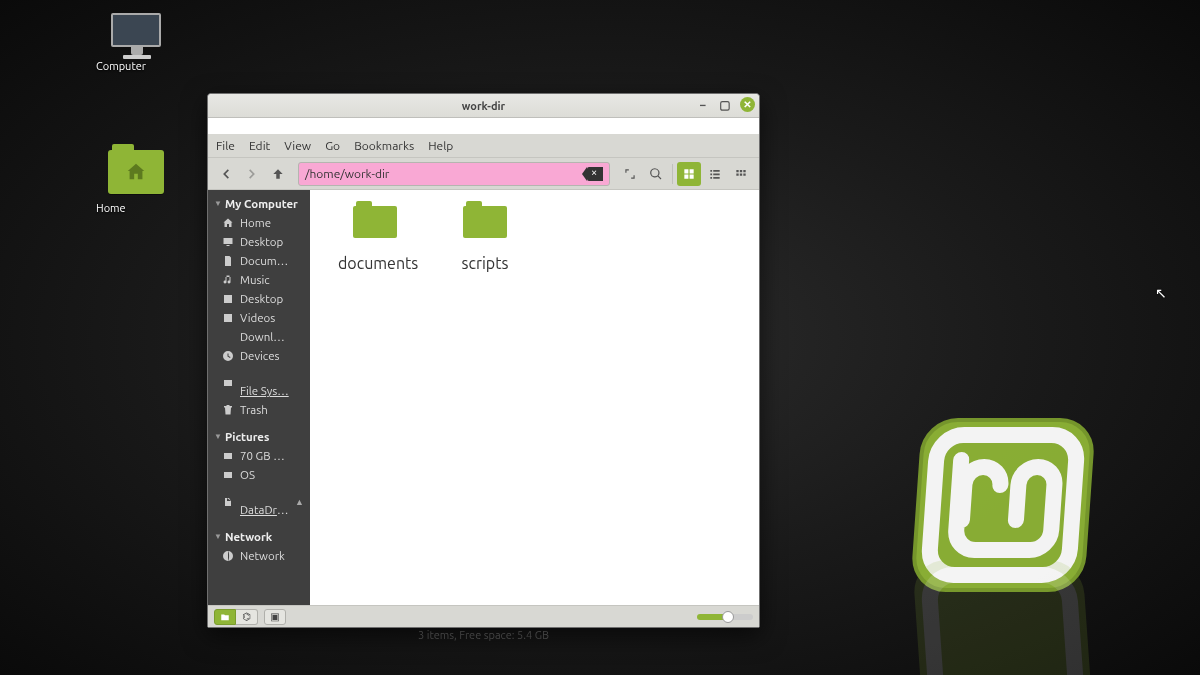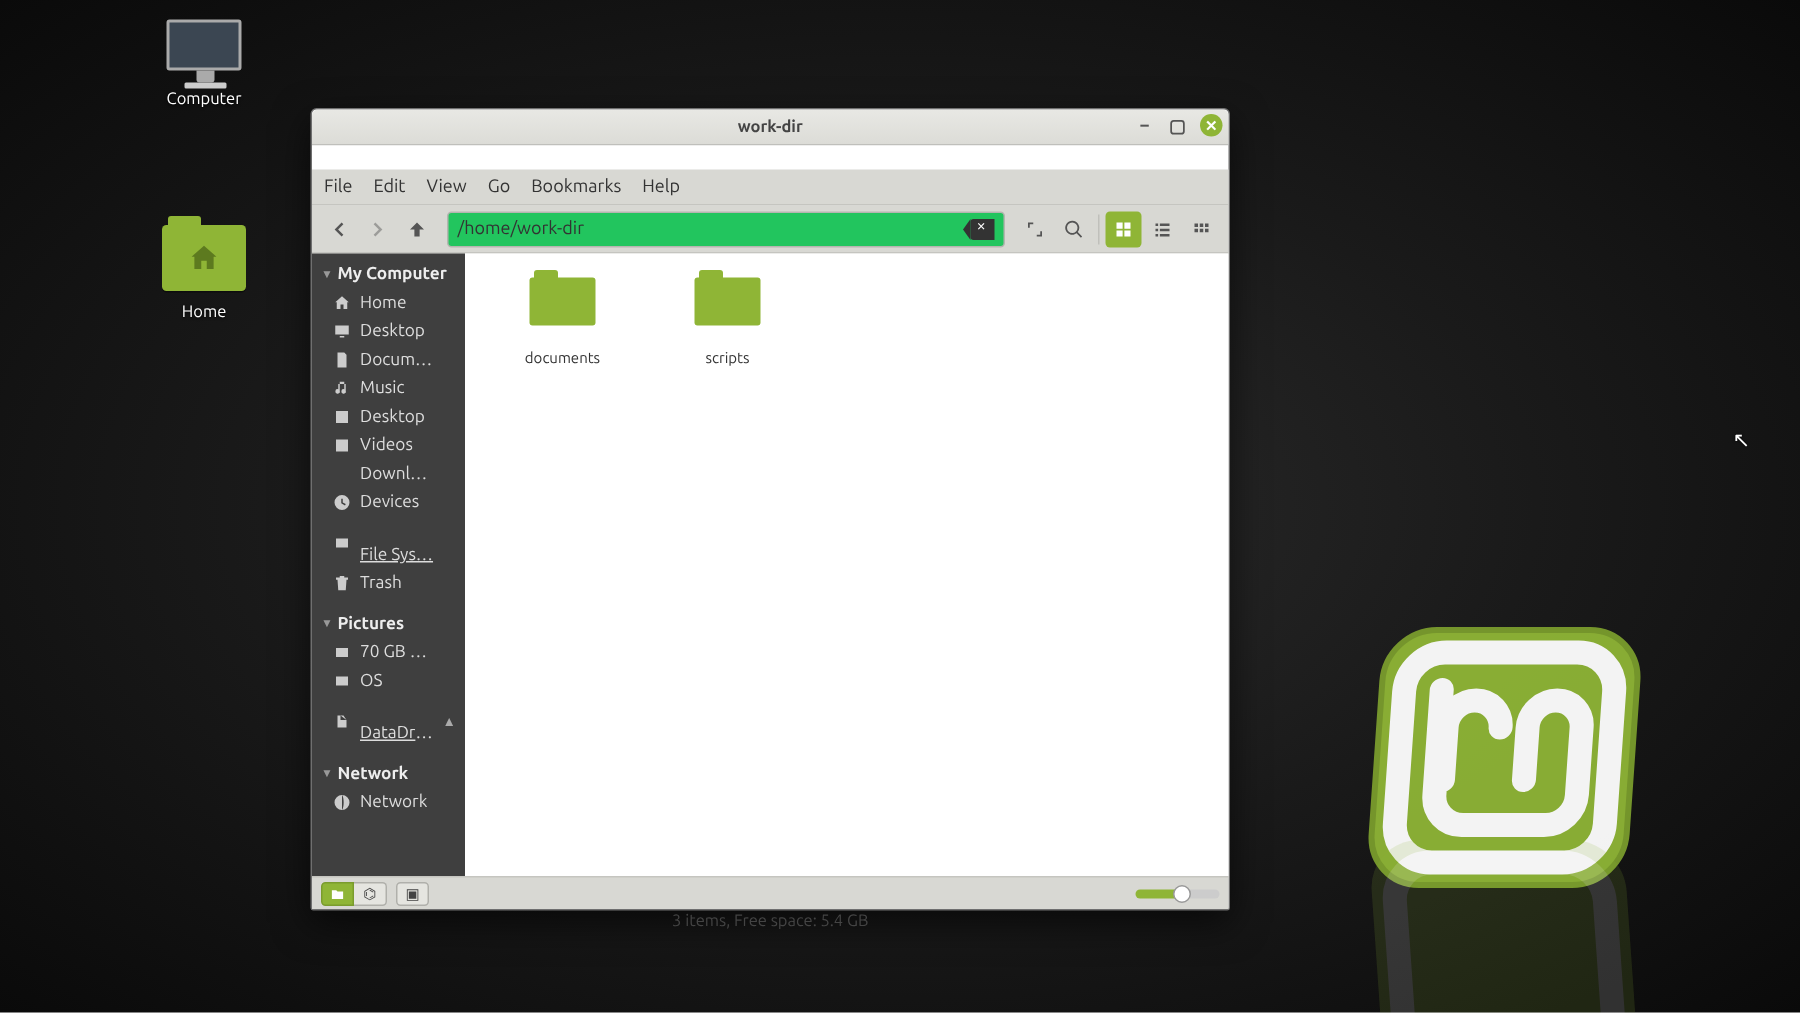--- a/index.html
+++ b/index.html
@@ -6,21 +6,21 @@
   body {
     width: 1200px; height: 675px;
     background: radial-gradient(ellipse at center, #2c2c2c 0%, #1a1a1a 50%, #0a0a0a 100%);
     font-family: "Ubuntu", "Noto Sans", sans-serif;
     font-size: 12px;
     color: #333;
     position: relative; overflow: hidden;
   }
 
   
-  .desktop-icon { position: absolute; width: 80px; text-align: center; cursor: pointer; }
+  .desktop-icon { position: absolute; width: 80px; text-align: left; cursor: pointer; }
   .desktop-icon .di-glyph { width: 56px; height: 48px; margin: 0 auto 6px; display:flex; align-items:center; justify-content:center;}
   .desktop-icon .di-label { color:#fff; font-size:11px; text-shadow:0 1px 2px #000;}
   .di-computer { top: 6px; left: 96px; }
   .di-home { top: 148px; left: 96px; }
 
   .monitor-glyph {
     width:50px;height:34px;background:#3b4652;border:2px solid #aaa;border-radius:2px;position:relative;
   }
   .monitor-glyph::after{content:"";position:absolute;bottom:-10px;left:18px;width:12px;height:8px;background:#aaa;border-radius:0 0 2px 2px;}
   .monitor-glyph::before{content:"";position:absolute;bottom:-14px;left:10px;width:28px;height:4px;background:#ccc;border-radius:1px;}
@@ -31,41 +31,41 @@
   .home-glyph svg{width:22px;height:22px;display:block;}
 
   
   .mint-logo { position:absolute; right:90px; bottom:70px; width:200px; height:200px; opacity:0.95;}
   .mint-logo svg{width:100%;height:100%;}
   .mint-reflect { position:absolute; right:90px; bottom:-70px; width:200px; height:200px; transform:scaleY(-1); opacity:0.15;}
   .mint-reflect svg{width:100%;height:100%;}
 
   
   .window {
-    position:absolute; left:207px; top:72px; width:613px; height:535px;
+    position:absolute; left:207px; top:93px; width:553px; height:535px;
     background:#fff; border:1px solid #6f6f6f; border-radius:4px 4px 2px 2px;
     box-shadow:0 8px 24px rgba(0,0,0,0.6);
     display:flex; flex-direction:column;
   }
   .titlebar{
     height:24px;background:linear-gradient(#e8e8e4,#dcdcd7);border-bottom:1px solid #bfbfbb;
     border-radius:4px 4px 0 0;display:flex;align-items:center;justify-content:center;position:relative;
     font-size:11px;font-weight:bold;color:#444;
   }
   .win-btns{position:absolute;right:4px;top:3px;display:flex;gap:8px;align-items:center;}
   .win-btn{width:14px;height:14px;border-radius:2px;display:flex;align-items:center;justify-content:center;cursor:pointer;font-size:12px;color:#555;}
   .win-close{width:15px;height:15px;border-radius:50%;background:#8fb536;color:#fff;font-size:10px;line-height:0;display:flex;align-items:center;justify-content:center;}
 
   .menubar{height:24px;background:#d8d8d3;border-bottom:1px solid #c5c5c0;display:flex;align-items:center;padding:0 8px;gap:14px;font-size:12px;color:#333;margin-top:16px;}
   .menubar span{cursor:pointer;}
 
   .toolbar{height:32px;background:#d8d8d3;border-bottom:1px solid #c5c5c0;display:flex;align-items:center;padding:0 6px;gap:2px;}
   .tb-btn{width:24px;height:24px;display:flex;align-items:center;justify-content:center;border-radius:3px;cursor:pointer;color:#555;}
   .tb-btn svg{width:14px;height:14px;}
-  .pathbar{flex:1;height:24px;background:#22c55e;border:1px solid #b5b5b0;border-radius:3px;margin:0 6px;display:flex;align-items:center;padding:0 6px;font-size:12px;color:#333;}
+  .pathbar{flex:1;height:24px;background:#f9a8d4;border:1px solid #b5b5b0;border-radius:3px;margin:0 6px;display:flex;align-items:center;padding:0 6px;font-size:12px;color:#333;}
   .pathbar .clear{margin-left:auto;width:16px;height:14px;background:#333;border-radius:2px 0 0 2px;position:relative;}
   .pathbar .clear::before{content:"";position:absolute;left:-5px;top:0;border-top:7px solid transparent;border-bottom:7px solid transparent;border-right:5px solid #333;}
   .pathbar .clear::after{content:"×";color:#fff;position:absolute;left:4px;top:-1px;font-size:11px;}
   .viewbtn-grid{background:#8fb536;color:#fff;}
   .tb-sep{width:1px;height:20px;background:#c0c0bb;margin:0 2px;}
 
   .body{flex:1;display:flex;min-height:0;}
   .sidebar{width:102px;background:#3f3f3f;color:#ddd;font-size:11.5px;overflow:hidden;}
   .side-sec{padding:4px 0;}
   .side-hdr{display:flex;align-items:center;gap:3px;padding:3px 6px;font-weight:bold;color:#eee;cursor:pointer;}
@@ -73,21 +73,21 @@
   .side-item{display:flex;align-items:center;gap:6px;padding:3px 6px 3px 14px;cursor:pointer;white-space:nowrap;overflow:hidden;text-overflow:ellipsis;}
   .side-item svg{width:12px;height:12px;flex-shrink:0;fill:#ccc;}
   .side-item .lbl{overflow:hidden;text-overflow:ellipsis;}
   .side-item .underline{text-decoration:underline;margin-top:16px;}
   .side-item .eject{margin-left:auto;font-size:9px;color:#aaa;}
 
   .main{flex:1;background:#fff;position:relative;overflow:auto;padding:8px;}
   .icon-grid{display:flex;gap:36px;padding:2px 20px;align-items:flex-start;}
   .file-item{width:74px;text-align:center;cursor:pointer;}
   .file-item .ic{width:48px;height:42px;margin:0 auto 6px;}
-  .file-item .fname{font-size:10px;color:#333;}
+  .file-item .fname{font-size:16px;color:#333;}
   .folder-ic{width:44px;height:32px;background:#8fb536;border-radius:2px;position:relative;margin:6px auto 0;}
   .folder-ic::before{content:"";position:absolute;top:-5px;left:3px;width:16px;height:6px;background:#8fb536;border-radius:2px 2px 0 0;}
   .sheet-ic{width:34px;height:42px;background:#fff;border:1px solid #bbb;margin:0 auto;position:relative;box-shadow:1px 1px 0 #ddd;}
   .sheet-ic::after{content:"";position:absolute;top:4px;left:4px;right:4px;height:30px;background:repeating-linear-gradient(#ccc 0,#ccc 1px,transparent 1px,transparent 4px);}
 
   .statusbar{height:22px;background:#d8d8d3;border-top:1px solid #c5c5c0;display:flex;align-items:center;font-size:11px;color:#444;padding:0 6px;}
   .sb-left{display:flex;gap:0;align-items:center;}
   .sb-btn{width:22px;height:16px;border:1px solid #b0b0ab;background:#e5e5e0;display:flex;align-items:center;justify-content:center;font-size:10px;cursor:pointer;}
   .sb-btn.active{background:#8fb536;color:#fff;border-color:#7a9c2d;}
   .sb-btn:first-child{border-radius:3px 0 0 3px;}

